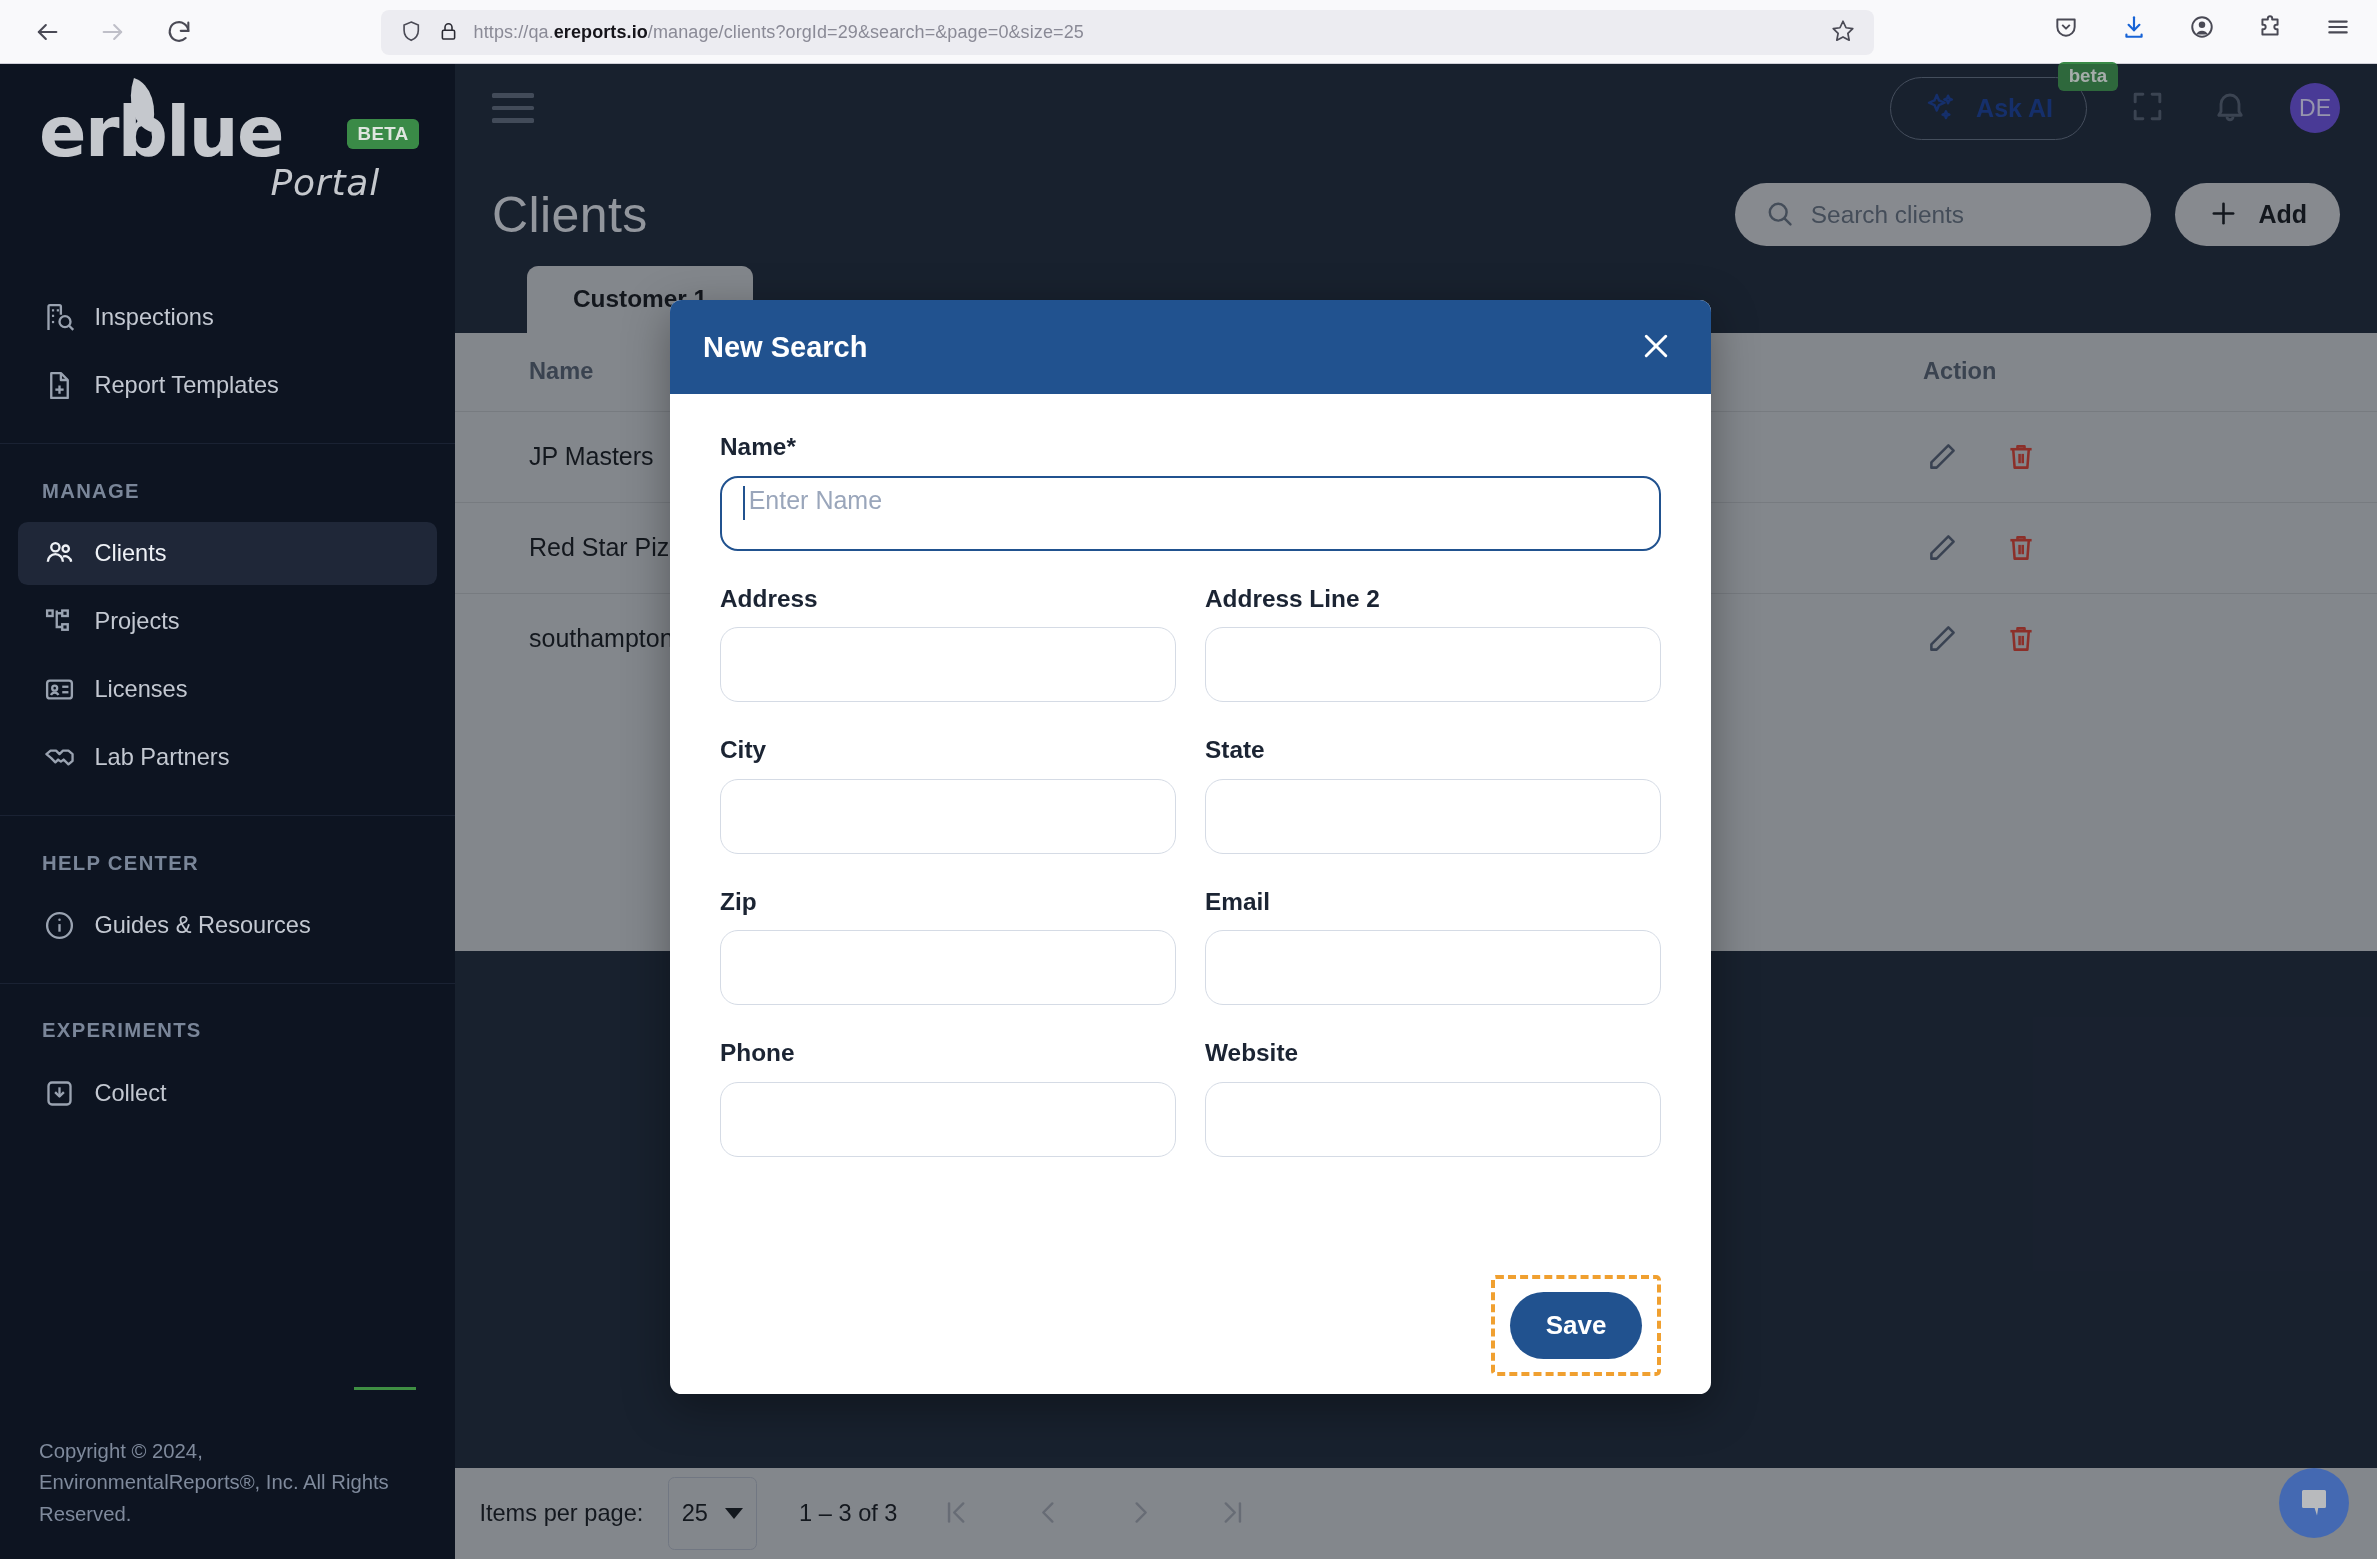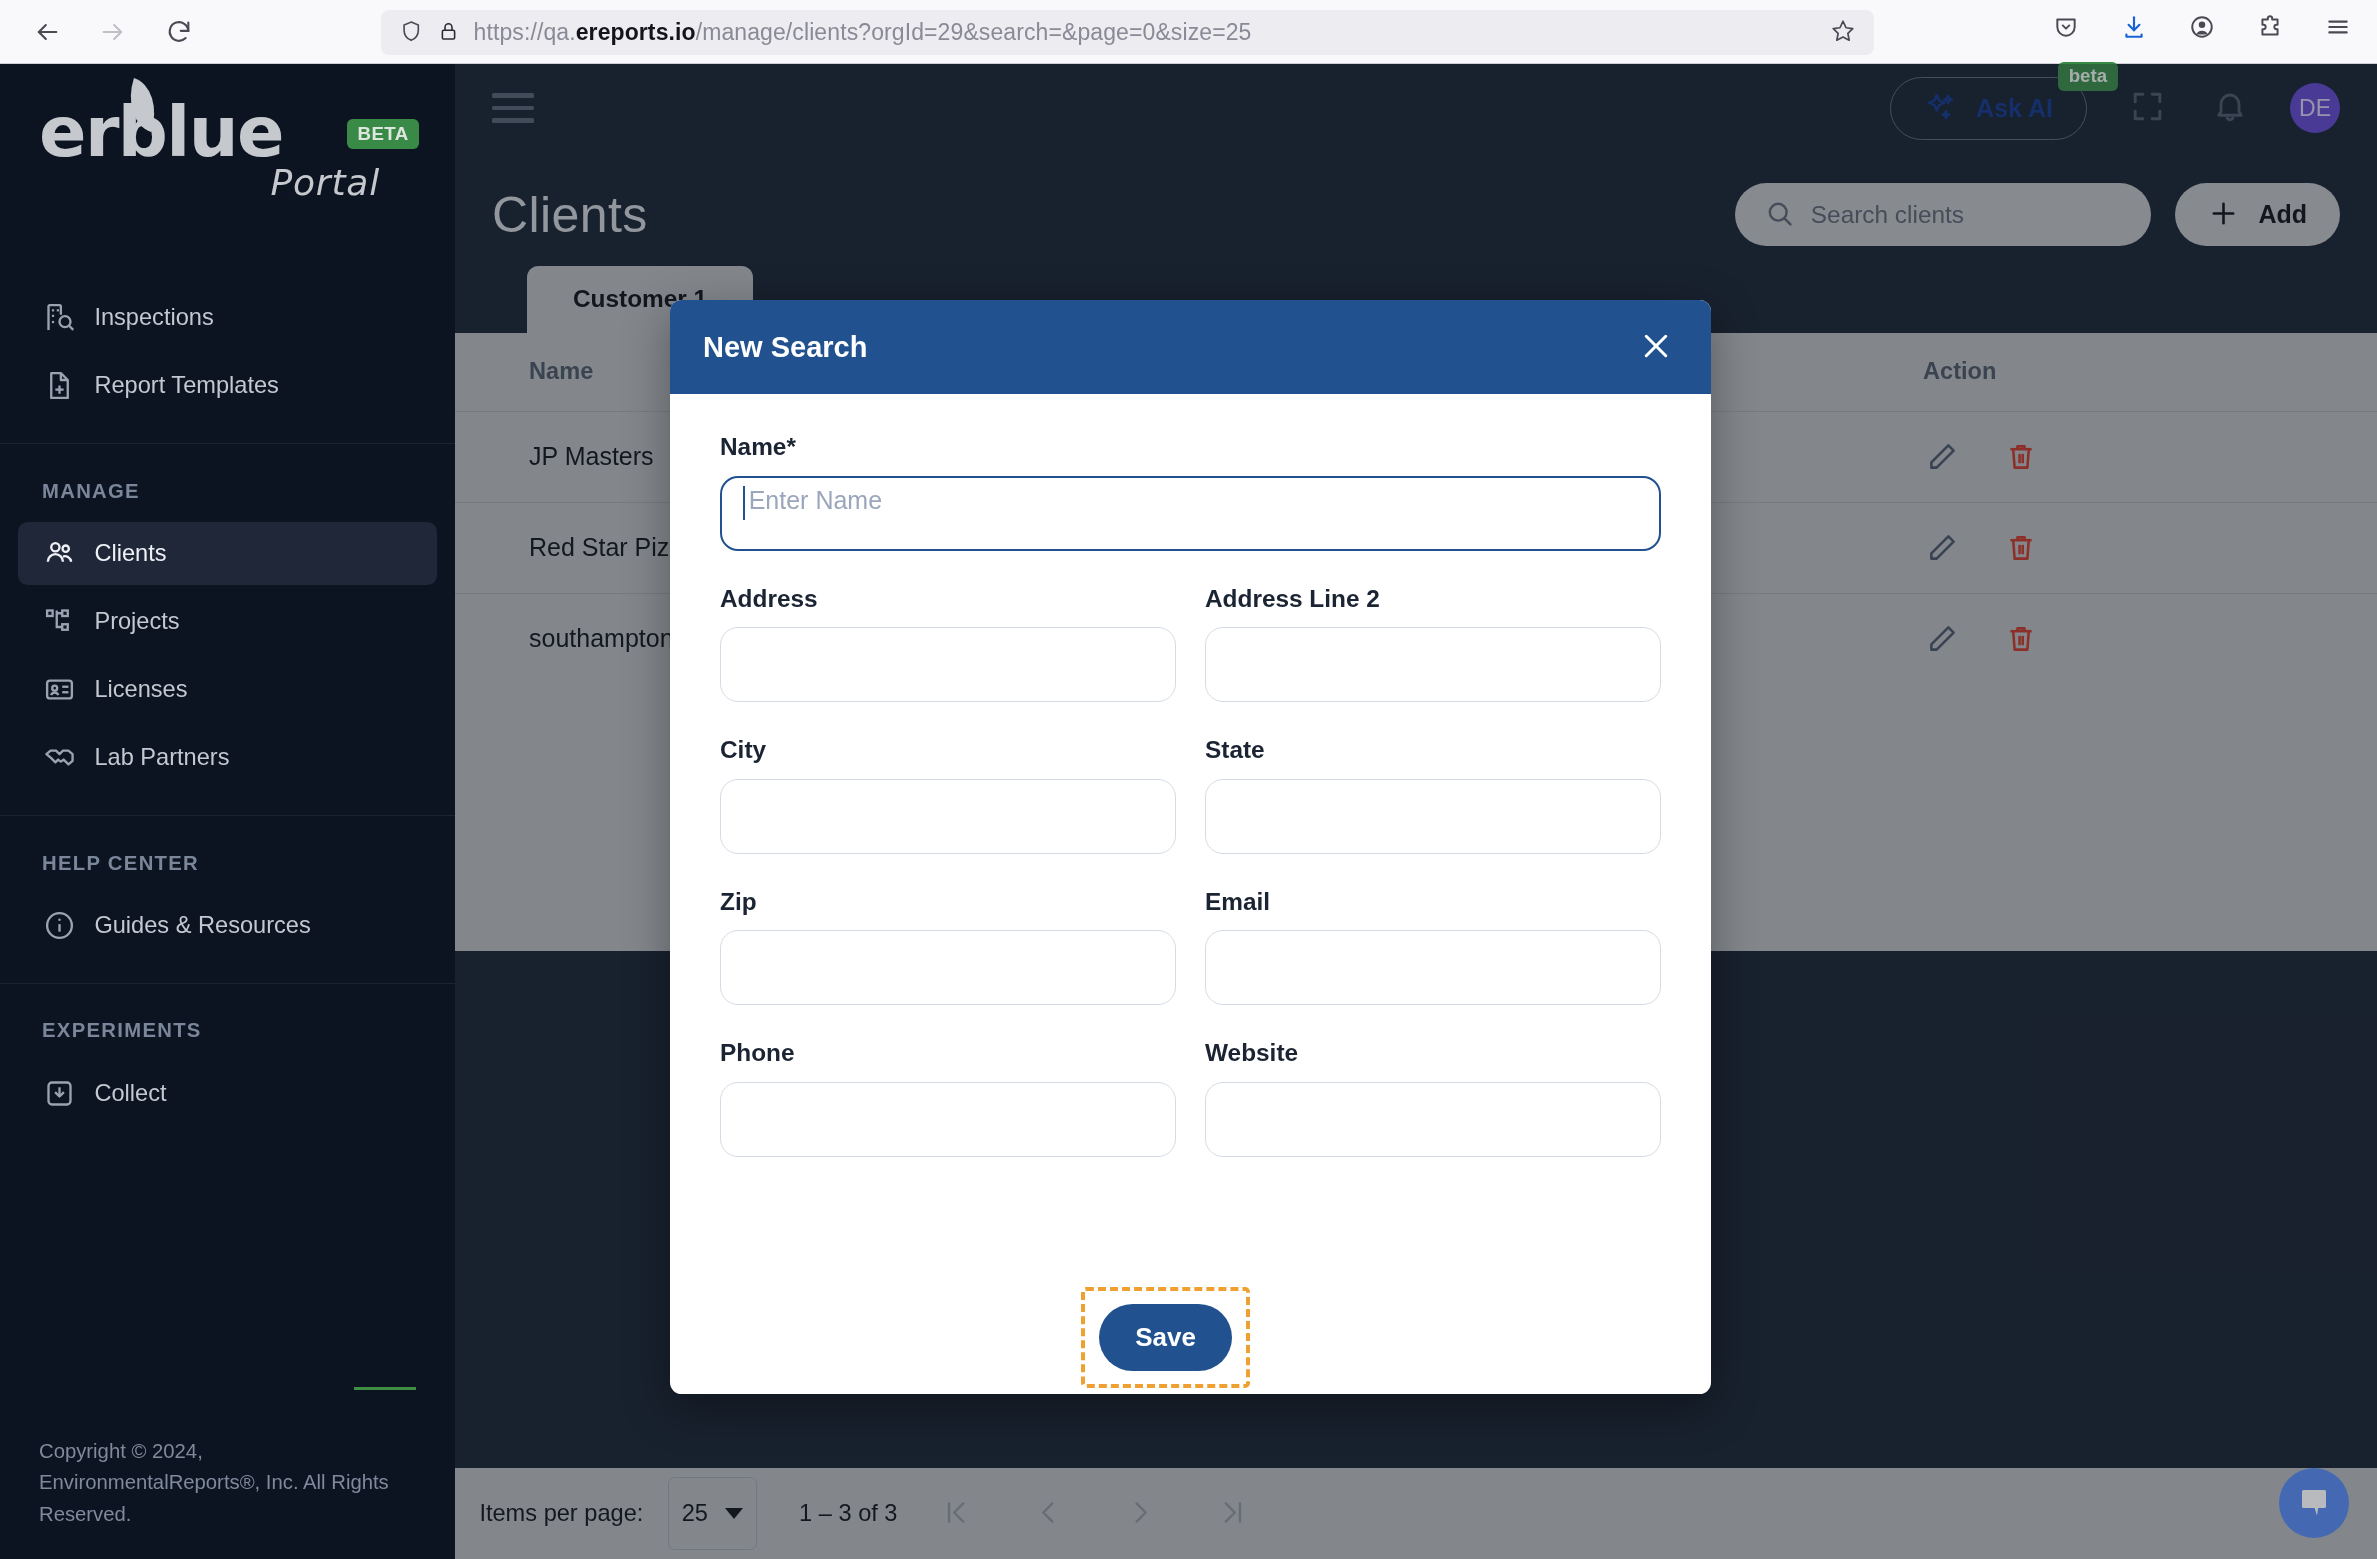--- a/index.html
+++ b/index.html
@@ -17,21 +17,21 @@
   }
   .nav-btns { display: flex; align-items: center; gap: 29px; padding-left: 28px; }
   .nav-btn { width: 37px; height: 37px; display: flex; align-items: center; justify-content: center; cursor: pointer; }
   .nav-btn svg { display: block; }
   #urlbar {
     position: absolute; left: 381px; top: 9.8px; width: 1493px; height: 45px;
     background: #ececf1; border-radius: 8.1px;
     display: flex; align-items: center; padding: 0 18px; gap: 14.6px;
   }
   #url-text {
-    font-size: 23px; color: #8a8a96; letter-spacing: 0.1px; white-space: nowrap;
+    font-size: 18px; color: #8a8a96; letter-spacing: 0.1px; white-space: nowrap;
     overflow: hidden; flex: 1;
   }
   #url-text b { color: #15141a; font-weight: 700; }
   .chrome-right { position: absolute; right: 21px; top: 9.8px; display: flex; align-items: center; gap: 31px; }
   .chrome-icon { width: 37px; height: 37px; display: flex; align-items: center; justify-content: center; cursor: pointer; }
 
   
   #app { position: absolute; left: 0; top: 64px; width: 2377px; height: 1495px; background: #0f1624; }
 
   
@@ -166,22 +166,22 @@
     width: 100%; height: 75px; border: 1.6px solid #d5dbe5; border-radius: 18px;
     background: #fff; padding: 8px 21px; display: flex; align-items: flex-start; cursor: text;
   }
   .f-input.focused { border: 2.4px solid #21528f; position: relative; }
   .f-ph { font-size: 25px; color: #9aa6bb; }
   .caretbar { width: 2.4px; height: 34px; background: #21528f; margin-right: 3.3px; }
   .f-block-full { margin-bottom: 34px; }
   .f-grid { display: flex; gap: 29px; margin-bottom: 34px; }
   .f-col { flex: 1; }
   #modal-footer {
-    position: absolute; left: 0; bottom: 4px; width: 1041px; height: 106px;
-    display: flex; align-items: center; justify-content: center; padding-right: 50px;
+    position: absolute; left: 0; bottom: 16px; width: 1041px; height: 106px;
+    display: flex; align-items: center; justify-content: flex-end; padding-right: 50px;
   }
   #save-highlight { padding: 13px 14.6px; border: 4.1px dashed #f0a030; border-radius: 4.9px; }
   #save-btn {
     background: #21528f; color: #ffffff; font-size: 26px; font-weight: 700;
     padding: 18px 36px; border-radius: 39px; border: none; cursor: pointer;
     font-family: "Liberation Sans", sans-serif;
   }
 </style>
 </head>
 <body>

